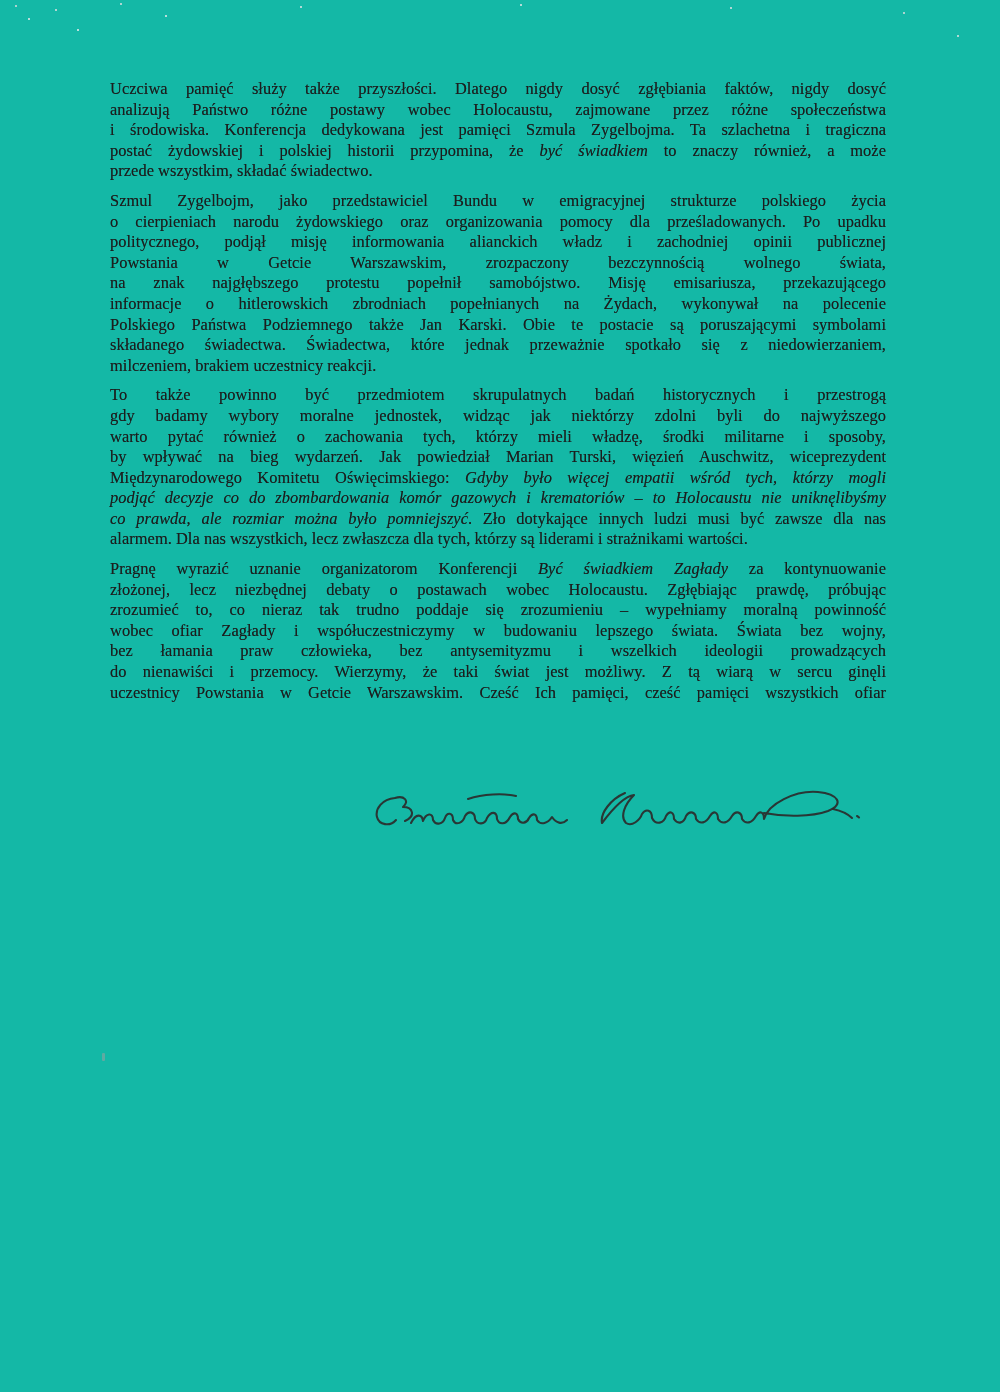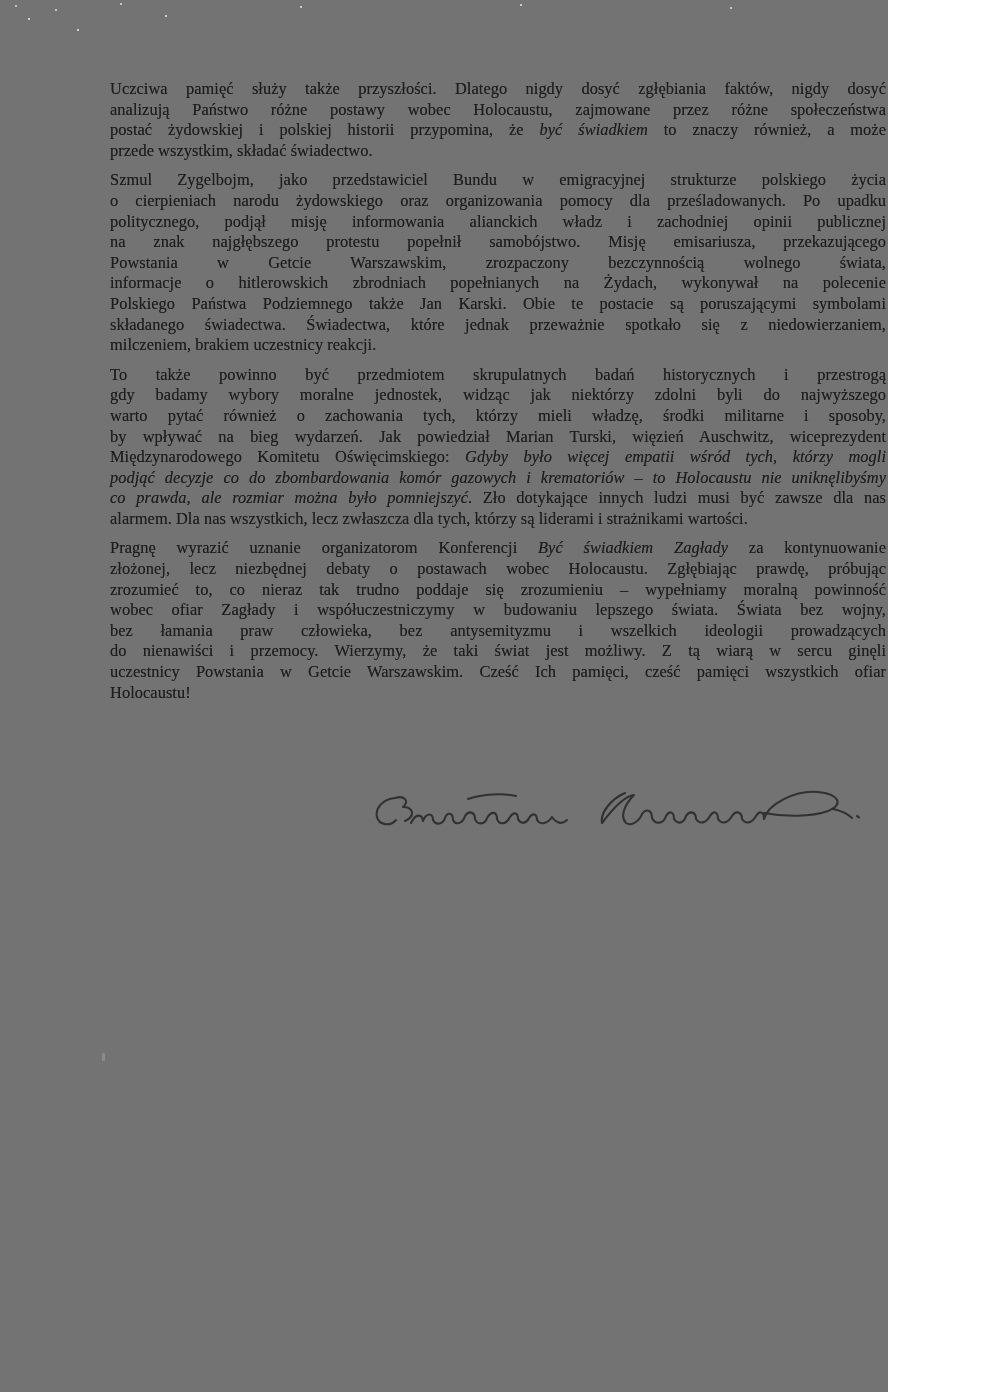--- a/index.html
+++ b/index.html
@@ -1,20 +1,20 @@
 <!DOCTYPE html>
 <html><head>
 <meta charset="utf-8">
 <style>
   html, body { margin: 0; padding: 0; background: #ffffff; }
   .page {
     position: relative;
-    width: 888px;
+    width: 1000px;
     height: 1392px;
-    background: #737373;
+    background: #14b8a6;
     overflow: hidden;
     font-family: "Liberation Serif", "DejaVu Serif", serif;
     color: #1d1d1d;
     text-decoration: underline;
   }
   .content {
     position: absolute;
     left: 110px;
     top: 79px;
     width: 776px;
@@ -80,29 +80,30 @@
 
 <div class="page">
 
   <div class="noise-dot"></div>
   <div class="speck-left"></div>
 
   <div class="content">
       <div class="para">
         <div class="line"><span>Uczciwa pamięć służy także przyszłości. Dlatego nigdy dosyć zgłębiania faktów, nigdy dosyć</span></div>
         <div class="line"><span>analizują Państwo różne postawy wobec Holocaustu, zajmowane przez różne społeczeństwa</span></div>
+        <div class="line"><span>i środowiska. Konferencja dedykowana jest pamięci Szmula Zygelbojma. Ta szlachetna i tragiczna</span></div>
         <div class="line"><span>postać żydowskiej i polskiej historii przypomina, że </span><span class="it">być świadkiem</span><span> to znaczy również, a może</span></div>
         <div class="line lastline"><span>przede wszystkim, składać świadectwo.</span></div>
       </div>
       <div class="para">
         <div class="line"><span>Szmul Zygelbojm, jako przedstawiciel Bundu w emigracyjnej strukturze polskiego życia</span></div>
         <div class="line"><span>o cierpieniach narodu żydowskiego oraz organizowania pomocy dla prześladowanych. Po upadku</span></div>
         <div class="line"><span>politycznego, podjął misję informowania alianckich władz i zachodniej opinii publicznej</span></div>
+        <div class="line"><span>Powstania w Getcie Warszawskim, zrozpaczony bezczynnością wolnego świata,</span></div>
         <div class="line"><span>na znak najgłębszego protestu popełnił samobójstwo. Misję emisariusza, przekazującego</span></div>
-        <div class="line"><span>Powstania w Getcie Warszawskim, zrozpaczony bezczynnością wolnego świata,</span></div>
         <div class="line"><span>informacje o hitlerowskich zbrodniach popełnianych na Żydach, wykonywał na polecenie</span></div>
         <div class="line"><span>Polskiego Państwa Podziemnego także Jan Karski. Obie te postacie są poruszającymi symbolami</span></div>
         <div class="line"><span>składanego świadectwa. Świadectwa, które jednak przeważnie spotkało się z niedowierzaniem,</span></div>
         <div class="line lastline"><span>milczeniem, brakiem uczestnicy reakcji.</span></div>
       </div>
       <div class="para">
         <div class="line"><span>To także powinno być przedmiotem skrupulatnych badań historycznych i przestrogą</span></div>
         <div class="line"><span>gdy badamy wybory moralne jednostek, widząc jak niektórzy zdolni byli do najwyższego</span></div>
         <div class="line"><span>warto pytać również o zachowania tych, którzy mieli władzę, środki militarne i sposoby,</span></div>
         <div class="line"><span>by wpływać na bieg wydarzeń. Jak powiedział Marian Turski, więzień Auschwitz, wiceprezydent</span></div>
@@ -112,21 +113,20 @@
         <div class="line lastline"><span>alarmem. Dla nas wszystkich, lecz zwłaszcza dla tych, którzy są liderami i strażnikami wartości.</span></div>
       </div>
       <div class="para">
         <div class="line"><span>Pragnę wyrazić uznanie organizatorom Konferencji </span><span class="it">Być świadkiem Zagłady</span><span> za kontynuowanie</span></div>
         <div class="line"><span>złożonej, lecz niezbędnej debaty o postawach wobec Holocaustu. Zgłębiając prawdę, próbując</span></div>
         <div class="line"><span>zrozumieć to, co nieraz tak trudno poddaje się zrozumieniu – wypełniamy moralną powinność</span></div>
         <div class="line"><span>wobec ofiar Zagłady i współuczestniczymy w budowaniu lepszego świata. Świata bez wojny,</span></div>
         <div class="line"><span>bez łamania praw człowieka, bez antysemityzmu i wszelkich ideologii prowadzących</span></div>
         <div class="line"><span>do nienawiści i przemocy. Wierzymy, że taki świat jest możliwy. Z tą wiarą w sercu ginęli</span></div>
         <div class="line"><span>uczestnicy Powstania w Getcie Warszawskim. Cześć Ich pamięci, cześć pamięci wszystkich ofiar</span></div>
-        <div class="line lastline"><span>Holocaustu!</span></div>
       </div>
     </div>
 
   <div class="signature-wrap" role="img" aria-label="Bronisław Komorowski">
     <svg viewBox="0 0 500 66" xmlns="http://www.w3.org/2000/svg">
 
       <path class="sig-stroke" d="M 30,16
         C 17,17 10,27 12,35 C 14,43 25,45 31,38
         M 30,16 C 39,13 45,19 38,25 C 48,25 51,34 40,39
         M 46,41 C 51,31 57,32 58,39 C 61,31 68,30 68,38

